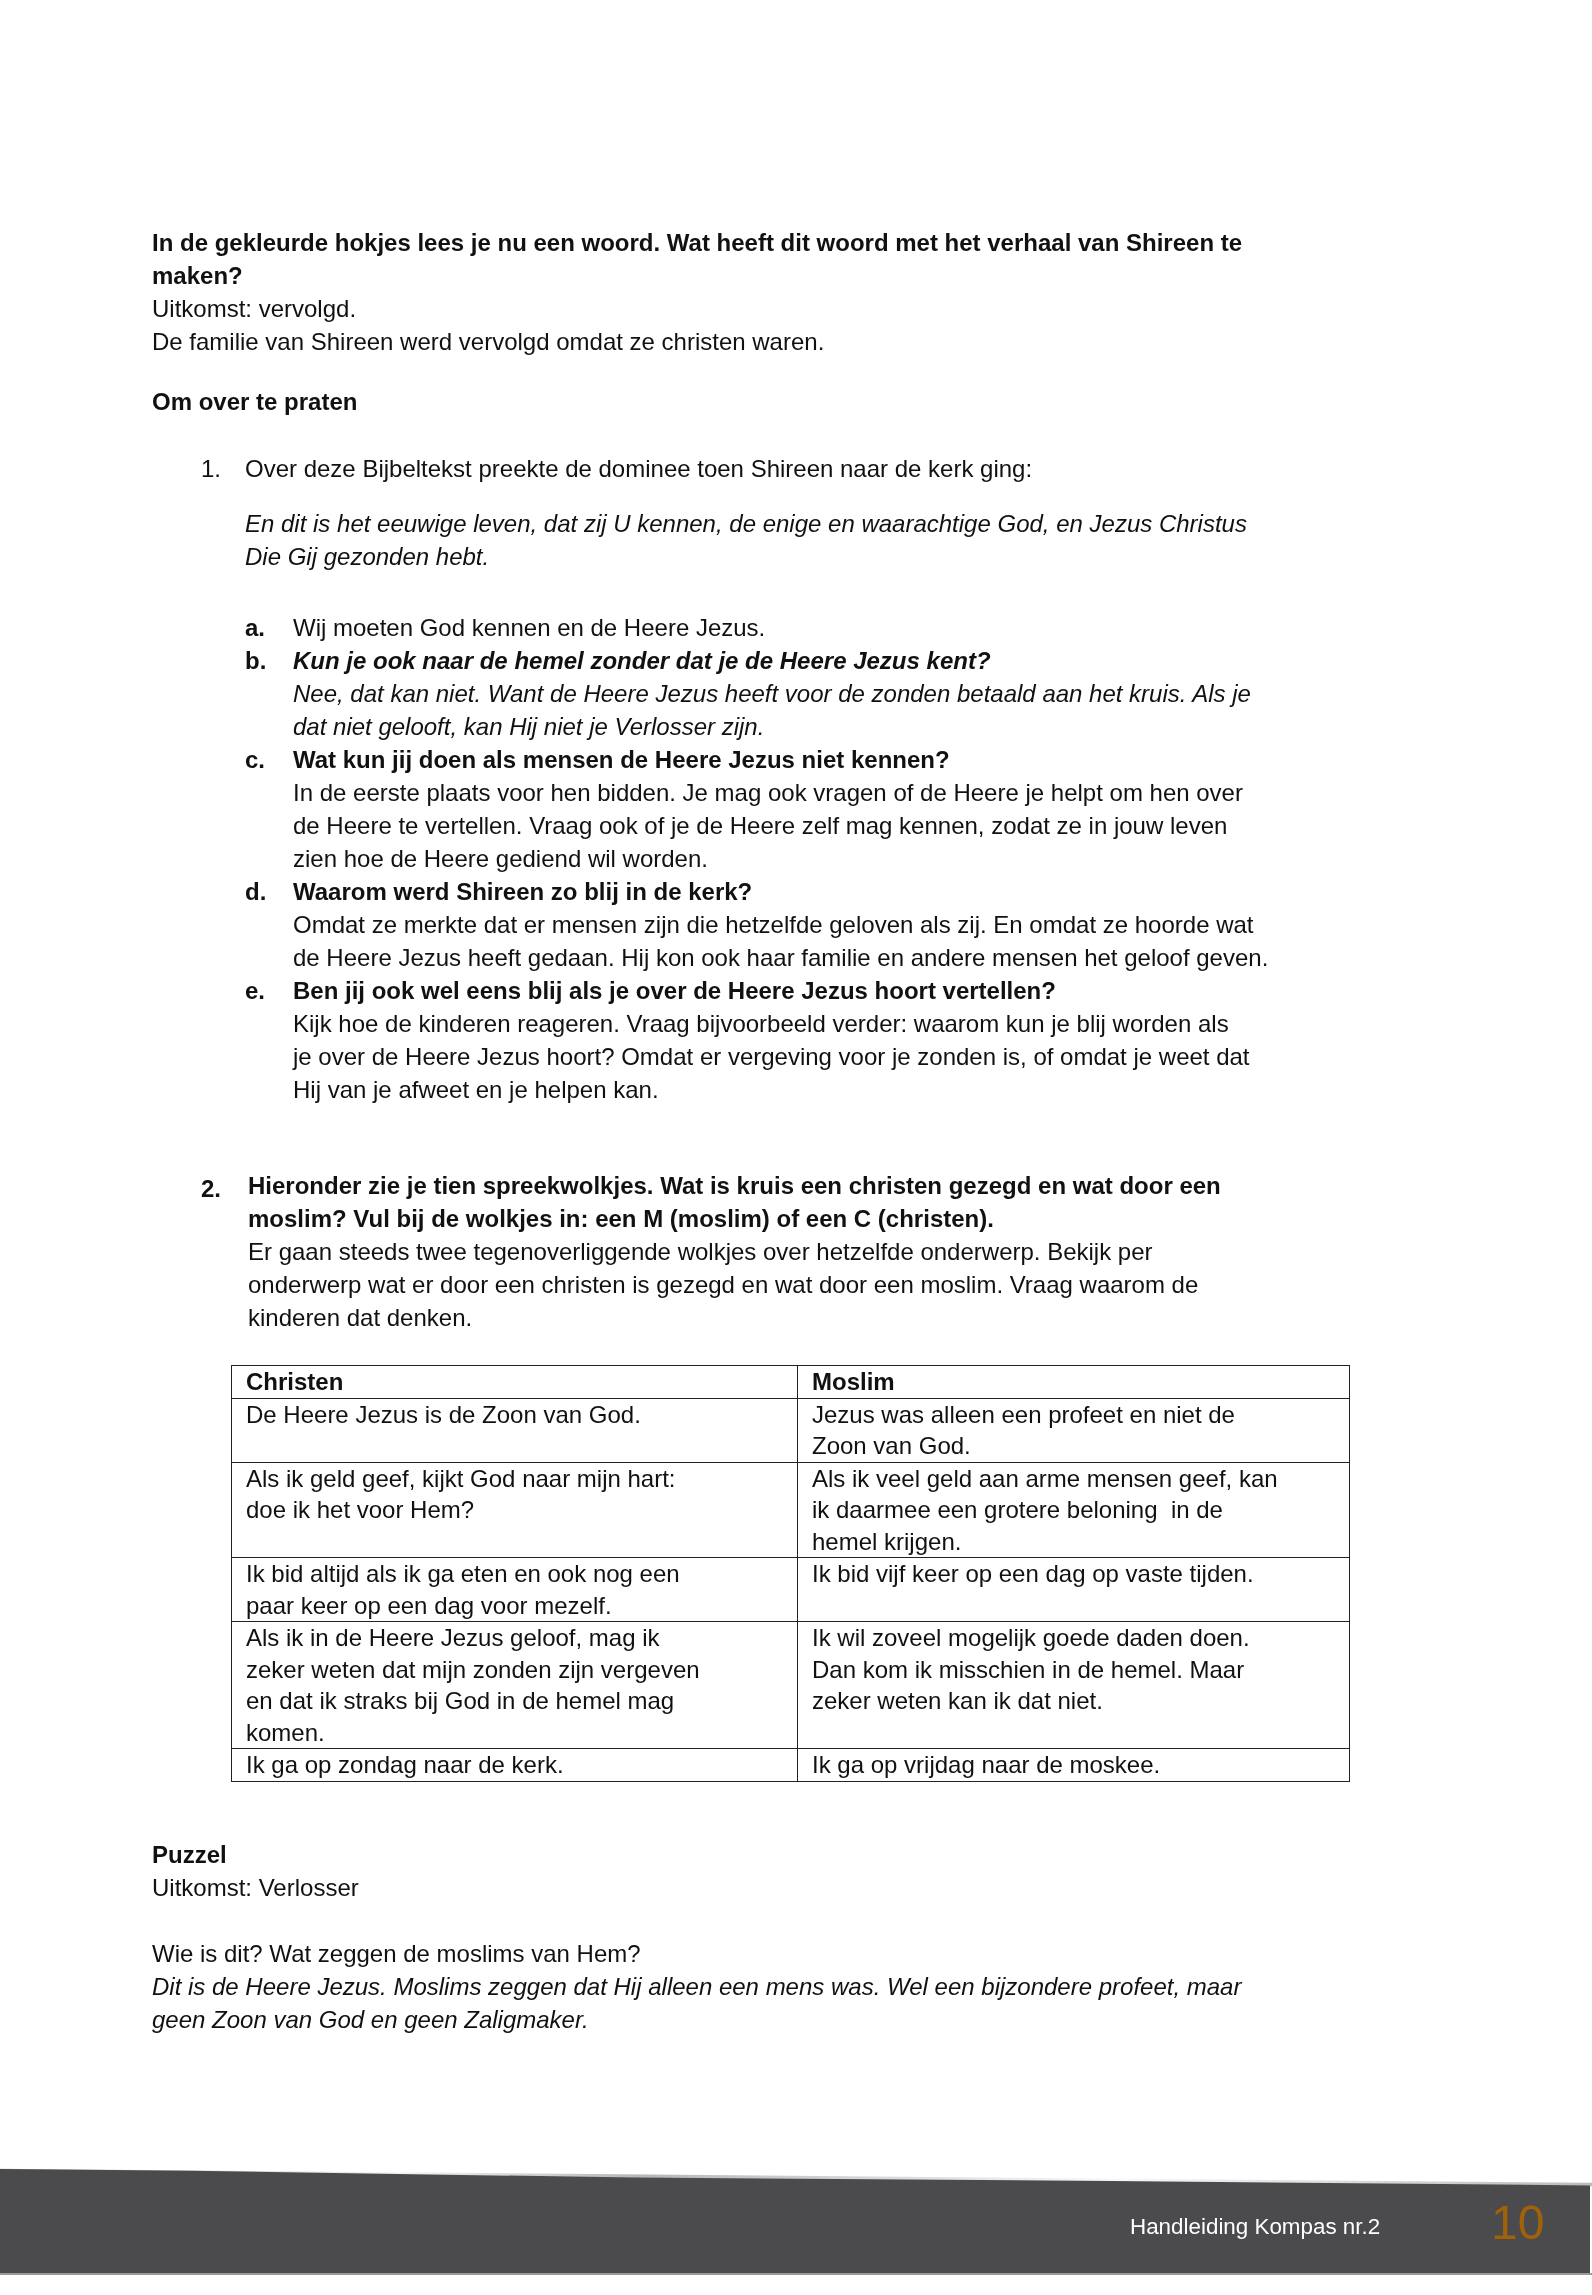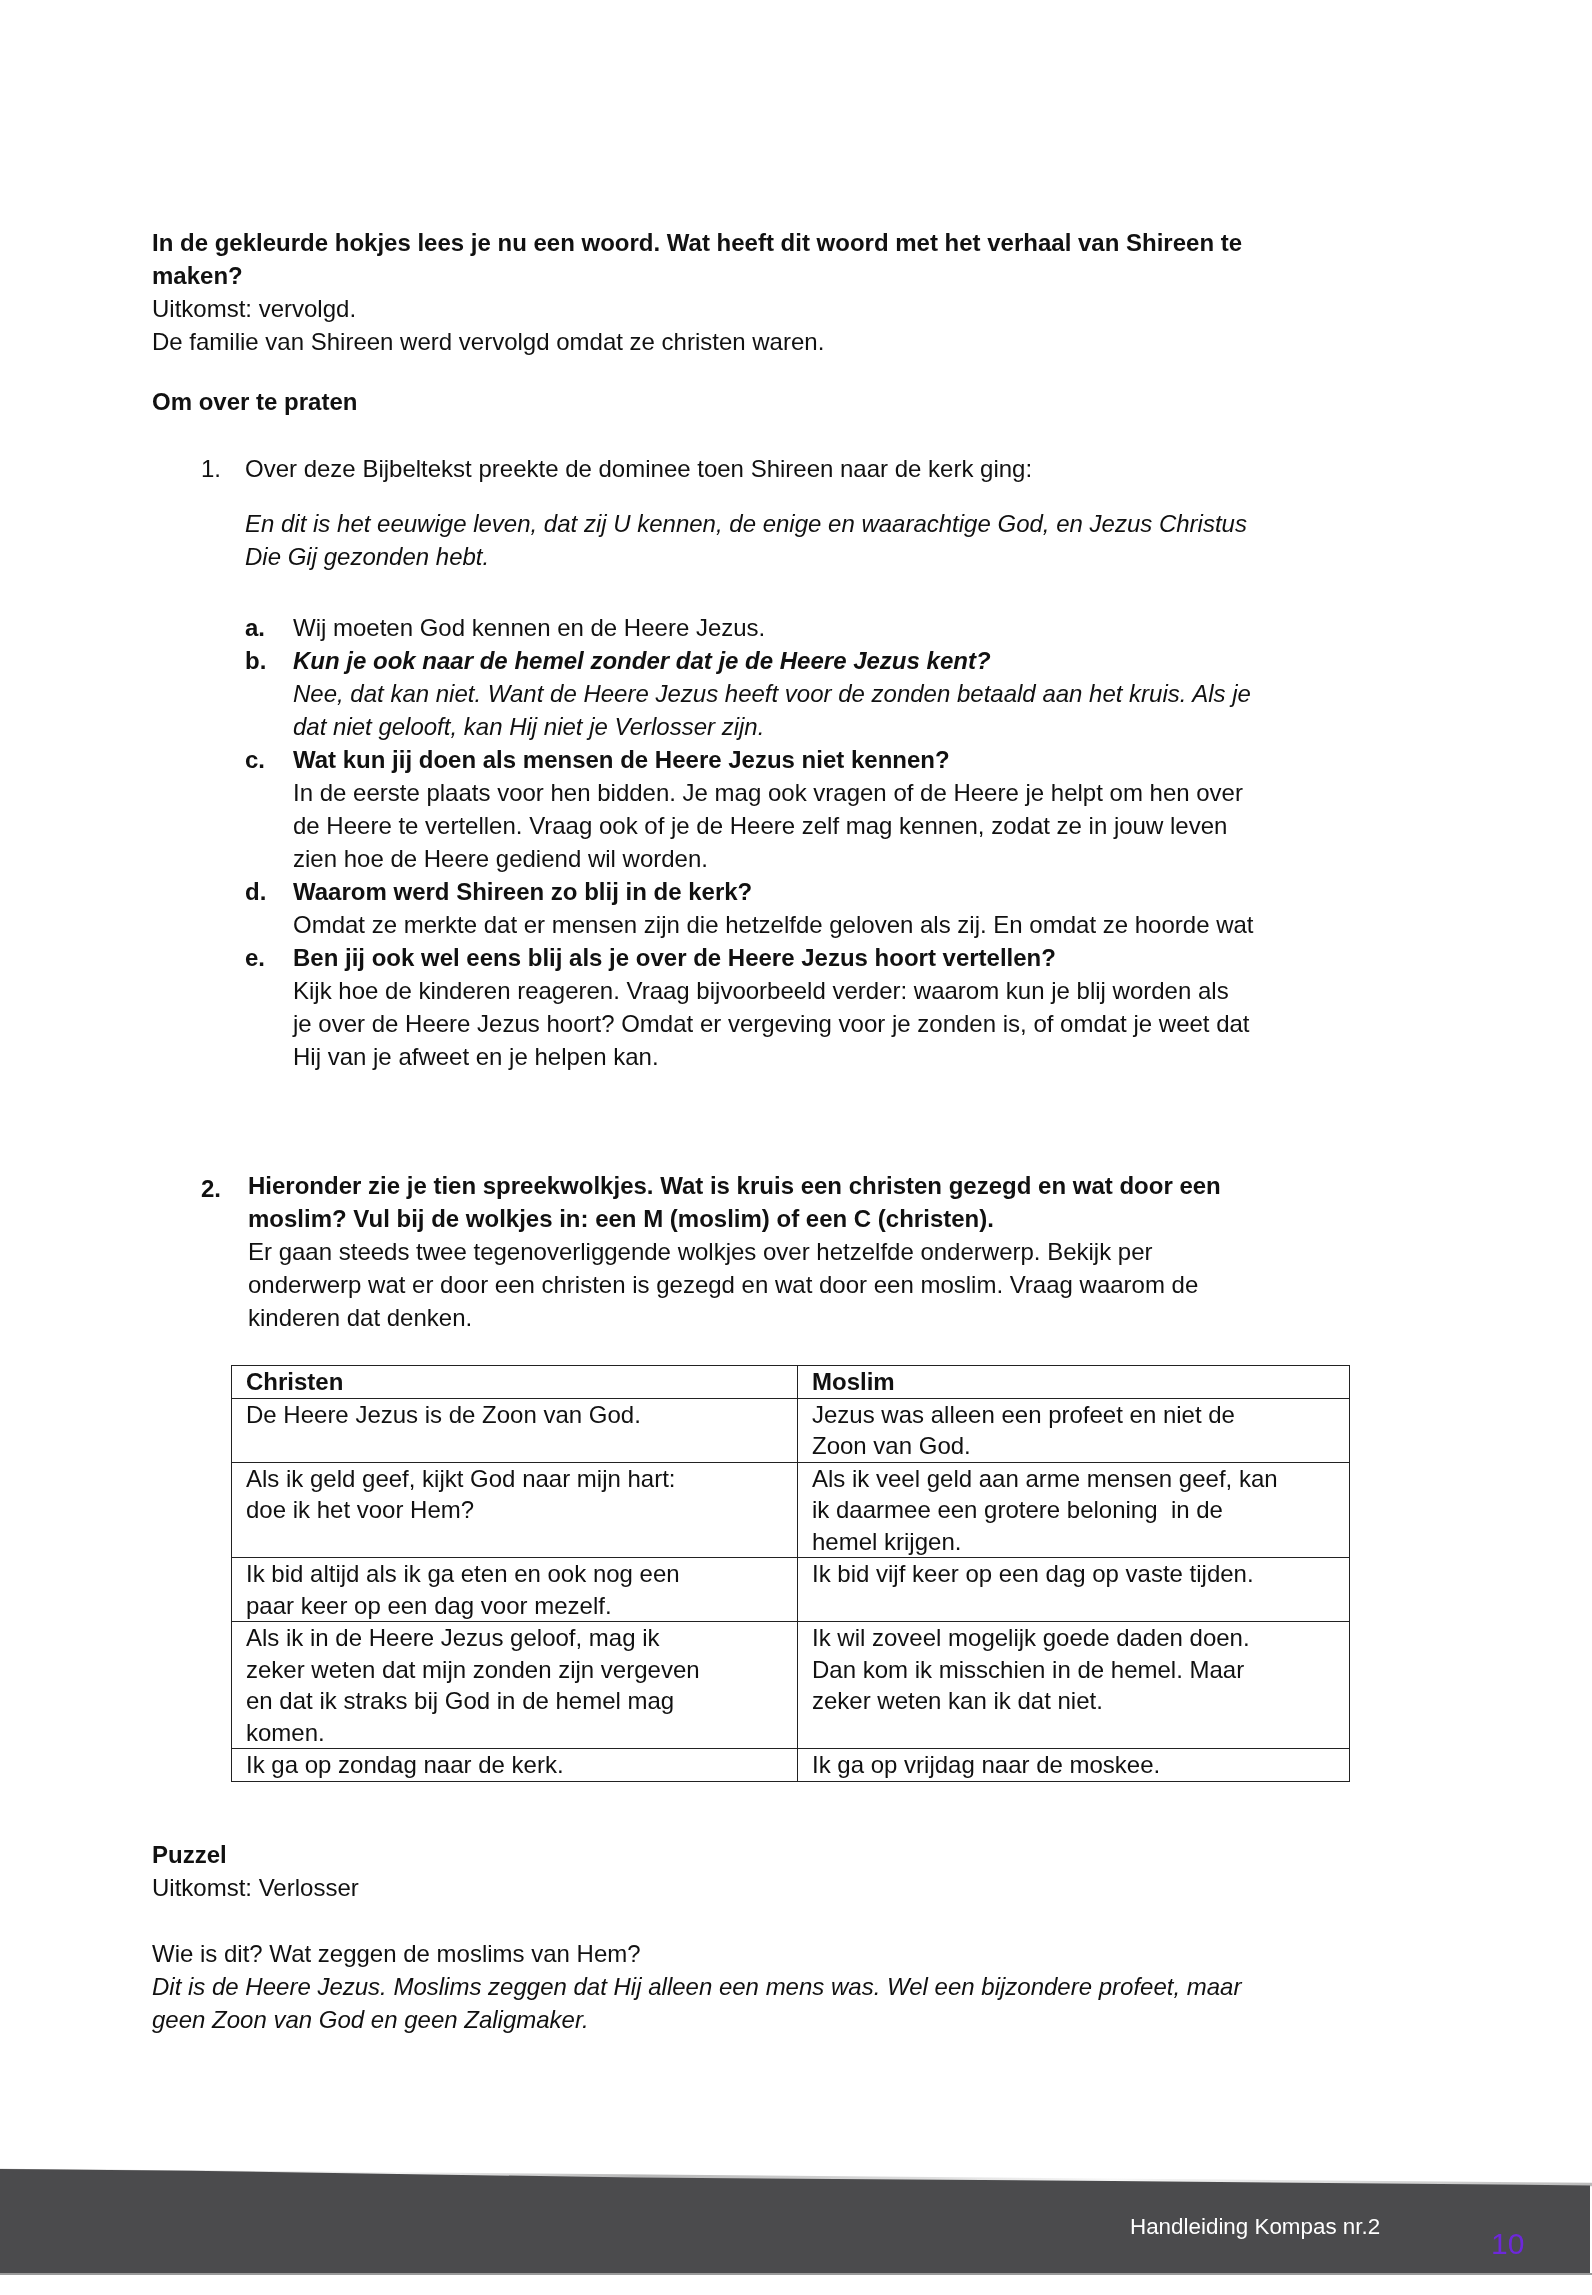--- a/index.html
+++ b/index.html
@@ -32,21 +32,21 @@
     background: #4b4b4d;
     clip-path: polygon(0 0, 12% 1.7px, 40% 8.6px, 70% 12px, 100% 16.4px, 100% 100%, 0 100%);
   }
   .footer-fringe {
     position: absolute; left: 0; top: 2166px; width: 1592px; height: 22.4px;
     background: linear-gradient(90deg, rgba(120,120,120,0.6) 0%, rgba(200,200,200,0.2) 25%, rgba(110,110,110,0.5) 40%, rgba(220,220,220,0.2) 70%, rgba(120,120,120,0.5) 100%);
     clip-path: polygon(0 12%, 100% 75%, 100% 90%, 0 30%);
   }
   .footer-bottom { position: absolute; left: 0; top: 2273px; width: 1592px; height: 1.7px; background: #9a9a9a; }
   .footer-title { position: absolute; left: 1130px; top: 2214px; color: #ffffff; font-size: 22.4px; white-space: nowrap; }
-  .page-number { position: absolute; left: 1491px; top: 2195px; color: #6d28d9; font-size: 30px; white-space: nowrap; margin-top: 32px; }
+  .page-number { position: absolute; left: 1491px; top: 2195px; color: #a16207; font-size: 48px; white-space: nowrap; }
 </style>
 </head>
 <body>
 
 <div class="block" style="left:152px; top:226px;">
   <span class="ln b">In de gekleurde hokjes lees je nu een woord. Wat heeft dit woord met het verhaal van Shireen te</span>
   <span class="ln b">maken?</span>
   <span class="ln">Uitkomst: vervolgd.</span>
   <span class="ln">De familie van Shireen werd vervolgd omdat ze christen waren.</span>
 </div>
@@ -83,20 +83,21 @@
       <span class="ln">In de eerste plaats voor hen bidden. Je mag ook vragen of de Heere je helpt om hen over</span>
       <span class="ln">de Heere te vertellen. Vraag ook of je de Heere zelf mag kennen, zodat ze in jouw leven</span>
       <span class="ln">zien hoe de Heere gediend wil worden.</span>
     </div>
   </div>
   <div style="position:relative;">
     <span class="marker b" style="left:0; top:0; line-height:33px;">d.</span>
     <div style="margin-left:48px;">
       <span class="ln b">Waarom werd Shireen zo blij in de kerk?</span>
       <span class="ln">Omdat ze merkte dat er mensen zijn die hetzelfde geloven als zij. En omdat ze hoorde wat</span>
+      <span class="ln">de Heere Jezus heeft gedaan. Hij kon ook haar familie en andere mensen het geloof geven.</span>
     </div>
   </div>
   <div style="position:relative;">
     <span class="marker b" style="left:0; top:0; line-height:33px;">e.</span>
     <div style="margin-left:48px;">
       <span class="ln b">Ben jij ook wel eens blij als je over de Heere Jezus hoort vertellen?</span>
       <span class="ln">Kijk hoe de kinderen reageren. Vraag bijvoorbeeld verder: waarom kun je blij worden als</span>
       <span class="ln">je over de Heere Jezus hoort? Omdat er vergeving voor je zonden is, of omdat je weet dat</span>
       <span class="ln">Hij van je afweet en je helpen kan.</span>
     </div>

